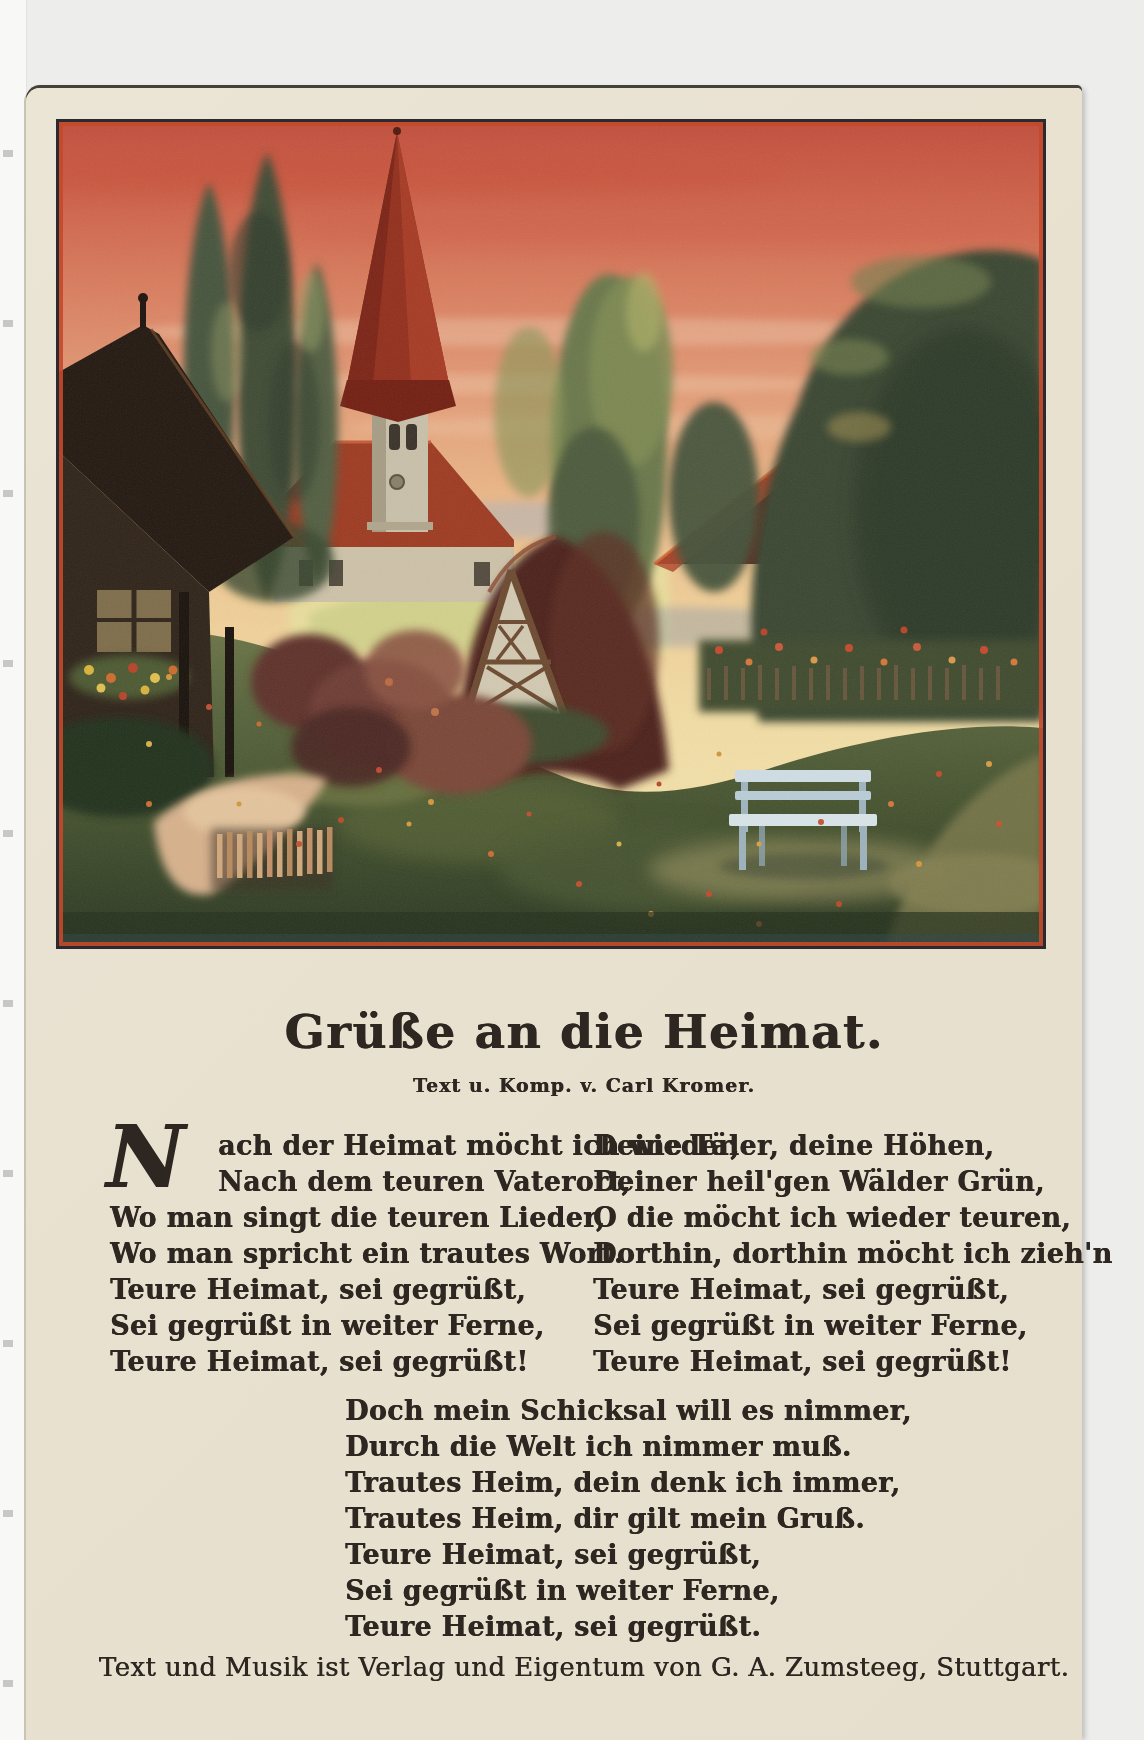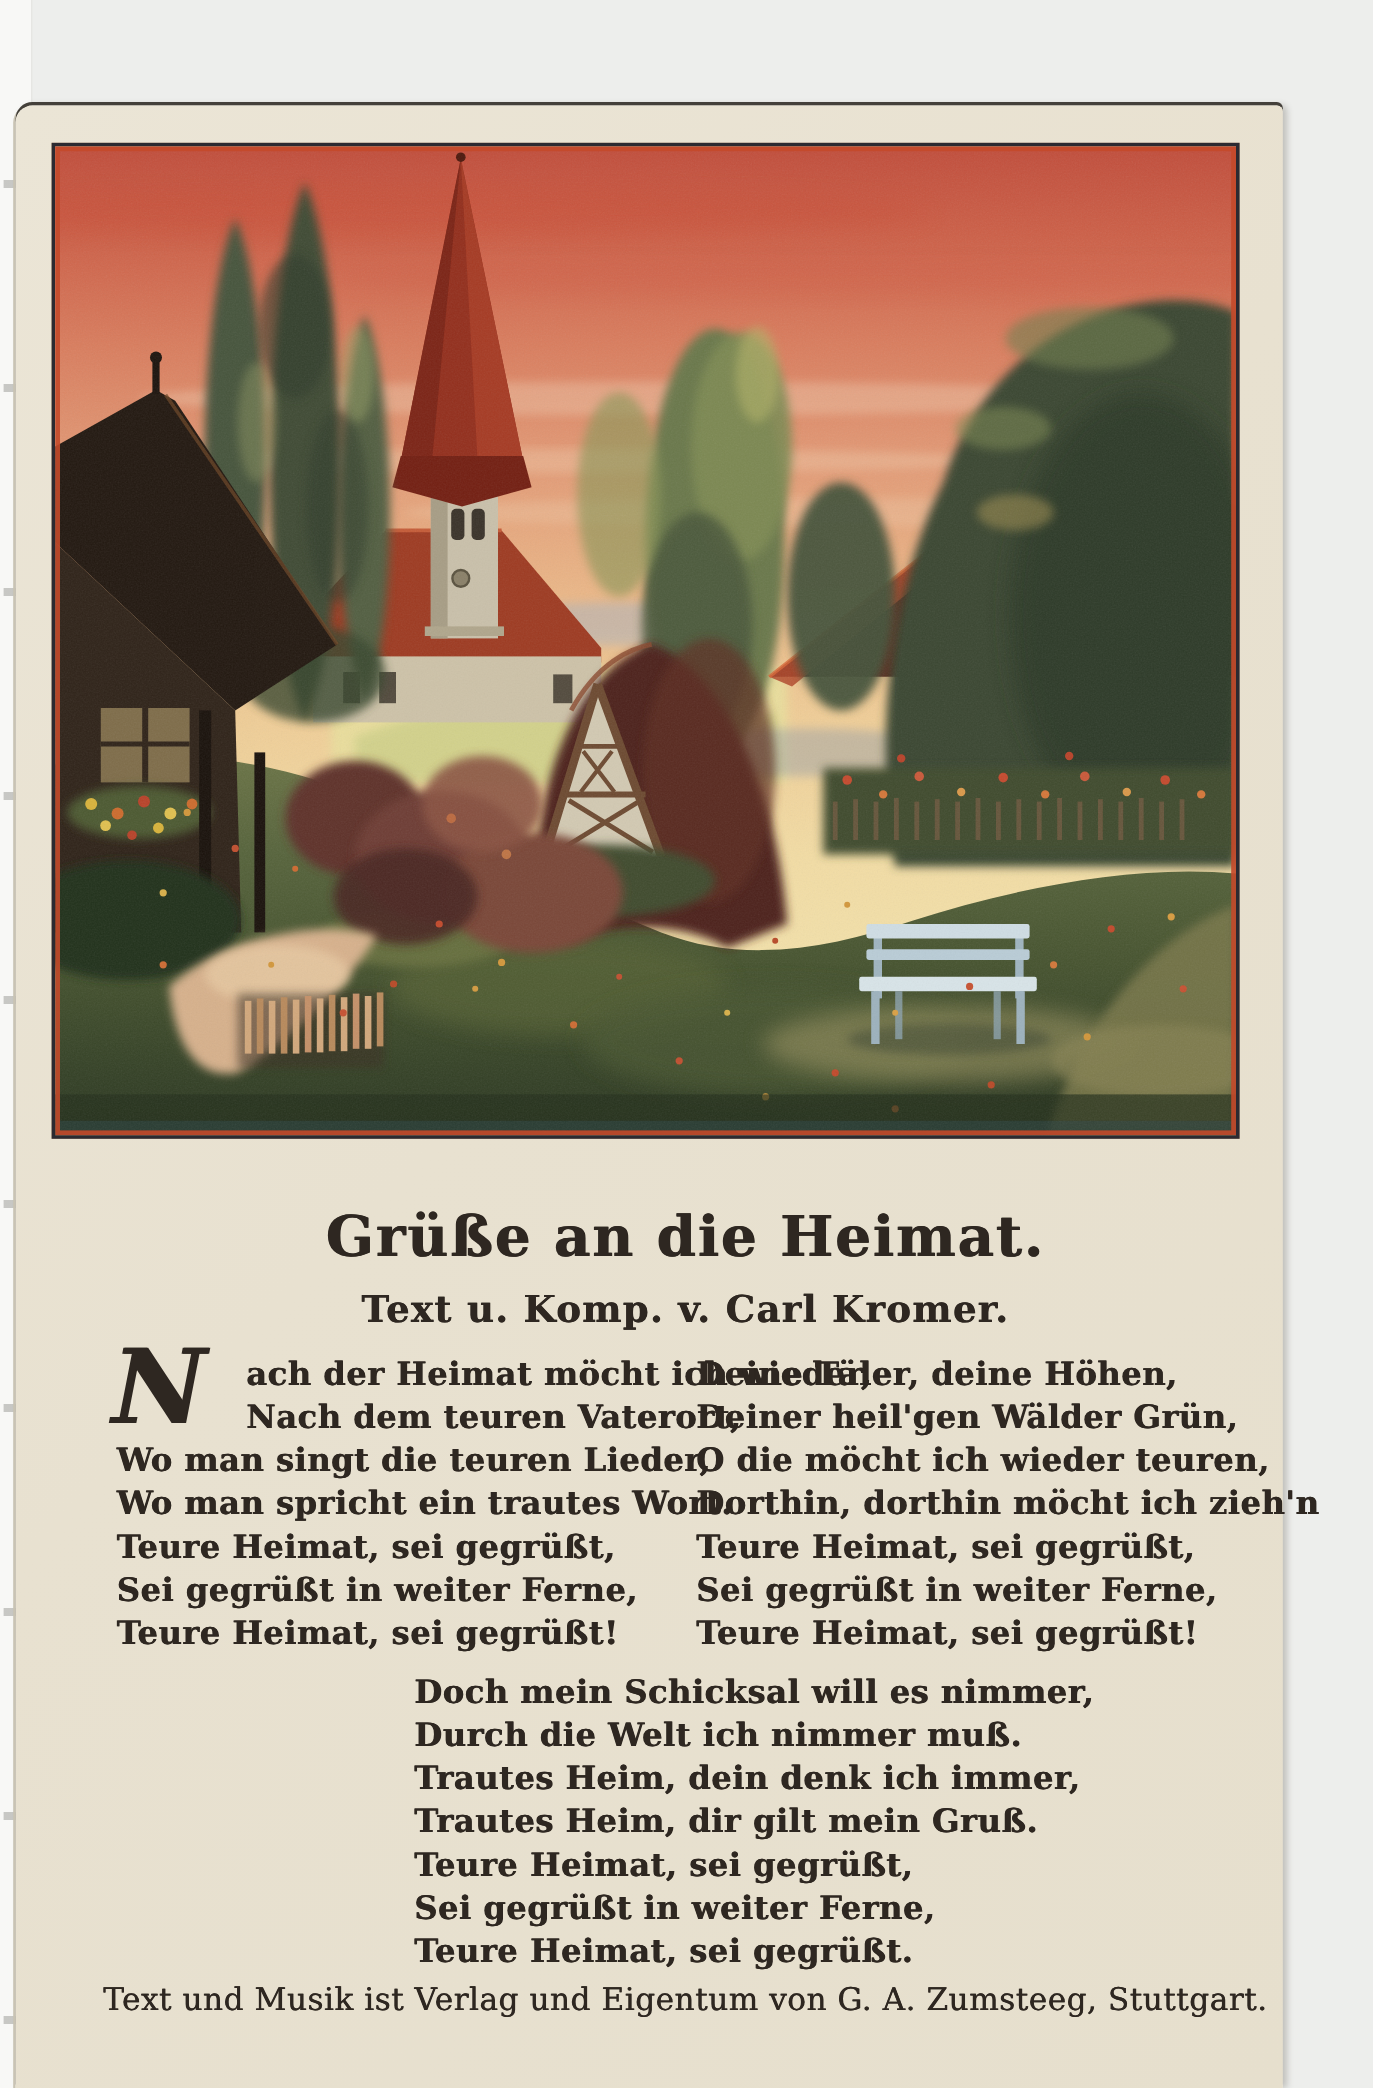--- a/index.html
+++ b/index.html
@@ -11,48 +11,48 @@
   .left-strip{
     position:absolute;left:0;top:0;width:26px;height:1740px;
     background:#f8f8f6;border-right:1px solid #e2e2de;
   }
   .left-strip:before{
     content:"";position:absolute;left:3px;top:0;width:10px;height:100%;
     background:repeating-linear-gradient(to bottom,
       transparent 0 150px, rgba(140,140,135,.45) 150px 157px, transparent 157px 170px);
   }
   .postcard{
-    position:absolute;left:13px;top:88px;width:1056px;height:1652px;
+    position:absolute;left:26px;top:88px;width:1056px;height:1652px;
     background:linear-gradient(135deg,#ebe5d6 0%,#e8e1d0 45%,#e6dfcd 100%);
     border-top-left-radius:14px;border-top-right-radius:5px;
     box-shadow:0 -3px 0 #44403a, -2px 0 0 #c9c3b3, 3px 0 5px rgba(60,55,45,.25);
   }
   .illustration{
     position:absolute;left:30px;top:31px;width:990px;height:830px;
     border:3px solid #2c2a31;box-sizing:border-box;background:#e8b98a;
   }
   .illustration svg{display:block;width:100%;height:100%;}
   .txt{position:absolute;color:#2e2721;}
   .centered{left:30px;width:1056px;text-align:center;}
   .title{
     top:916px;font-size:47px;font-weight:700;letter-spacing:1.5px;
     text-shadow:.7px 0 0 #2e2721;
   }
   .subtitle{
-    top:986px;font-size:31px;font-weight:700;letter-spacing:1px;
+    top:986px;font-size:19px;font-weight:700;letter-spacing:1px;
     text-shadow:.4px 0 0 #2e2721;
   }
   .verse{position:absolute;}
   .verse .line{
     font-size:27px;font-weight:700;line-height:36px;white-space:nowrap;
     letter-spacing:.3px;text-shadow:.45px 0 0 #2e2721;color:#2e2721;
   }
   .v1{left:84px;top:1040px;}
   .v2{left:567px;top:1040px;}
-  .v3{left:319px;top:1305px;margin-left:13px;}
+  .v3{left:319px;top:1305px;}
   .dropcap{
     position:absolute;left:-4px;top:-10px;font-size:86px;line-height:78px;
     font-weight:700;font-style:italic;color:#2e2721;text-shadow:1px 0 0 #2e2721;
   }
   .indent{margin-left:108px;}
   .footer{
     top:1564px;font-size:26px;font-weight:400;letter-spacing:.4px;
     text-shadow:.4px 0 0 #2e2721;
   }
 </style>

